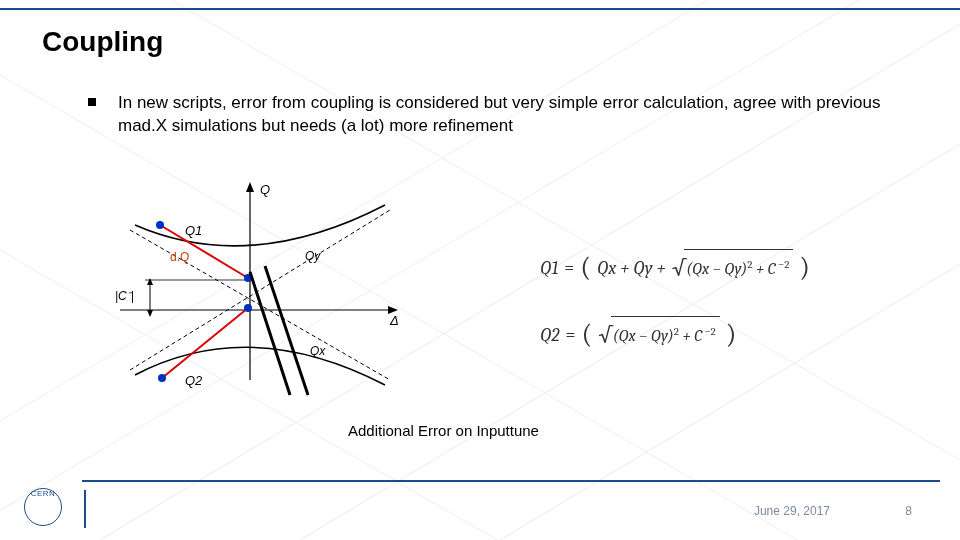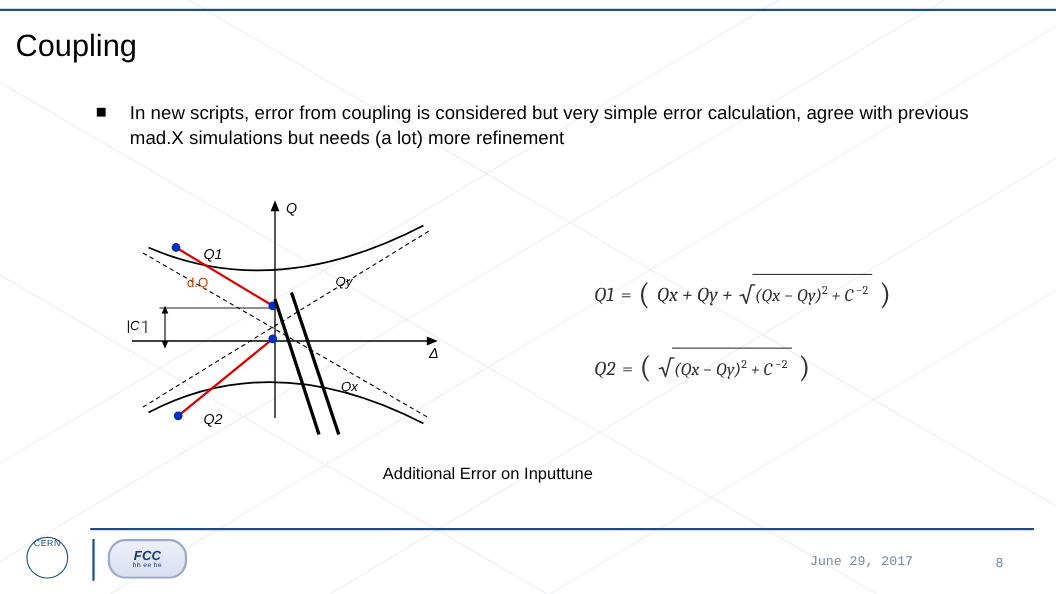--- a/index.html
+++ b/index.html
@@ -14,23 +14,23 @@
   }
   .top-rule {
     position: absolute;
     top: 8px; left: 0; right: 0;
     height: 2px;
     background: #1a4c8a;
   }
   .title {
     position: absolute;
     top: 26px;
-    left: 14px;
+    left: 42px;
     font-size: 28px;
-    font-weight: normal;
+    font-weight: bold;
     color: #000;
   }
   .bullet-row {
     position: absolute;
     top: 92px;
     left: 88px;
     right: 60px;
     display: flex;
     align-items: flex-start;
     gap: 22px;
@@ -168,21 +168,20 @@
     width: 2px;
     height: 38px;
     background: #1a4c8a;
   }
   .date {
     position: absolute;
     right: 110px;
     bottom: 14px;
     font-size: 12px;
     color: #7a8aa0;
-    font-family: Liberation Mono, monospace;
   }
   .pagenum {
     position: absolute;
     right: 28px;
     bottom: 14px;
     font-size: 12px;
     color: #7a8aa0;
   }
   .bg-lines {
     position: absolute;
@@ -284,19 +283,15 @@
 
 <div class="caption">Additional Error on Inputtune</div>
 
 <div class="footer-rule"></div>
 
 <div class="footer">
   <div class="cern-badge">
     <span>CERN</span>
   </div>
   <div class="vdiv"></div>
-  <div class="fcc-badge">
-    <span class="big">FCC</span>
-    <span class="small">hh ee he</span>
-  </div>
   <div class="date">June 29, 2017</div>
   <div class="pagenum">8</div>
 </div>
 
 </body></html>

